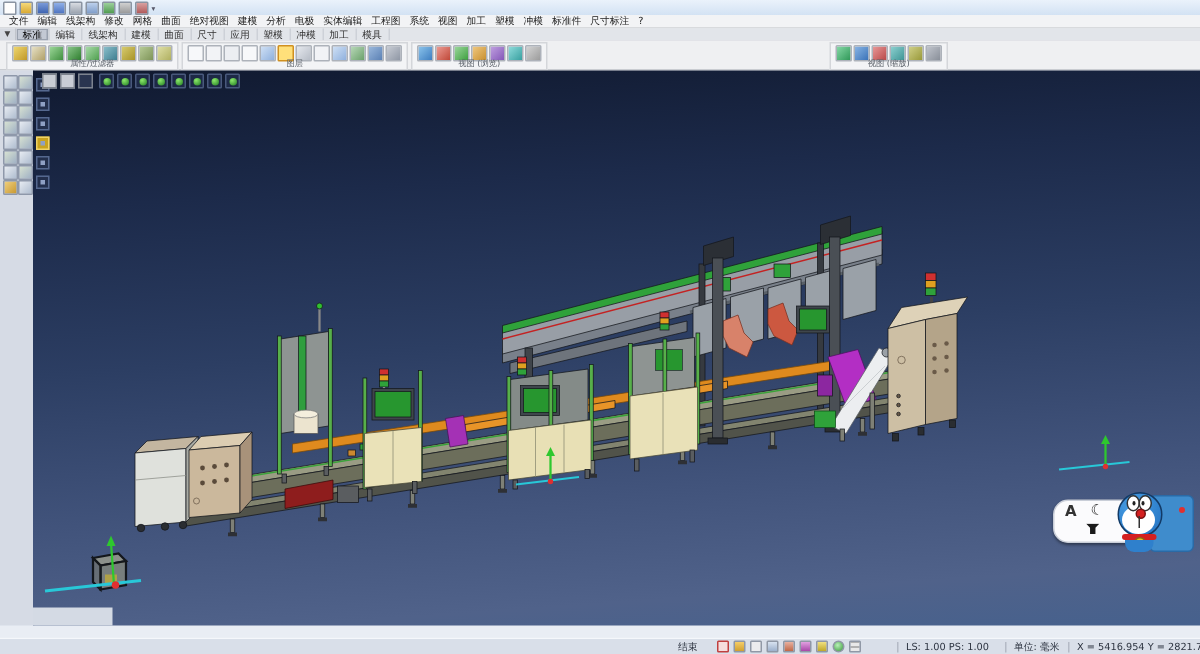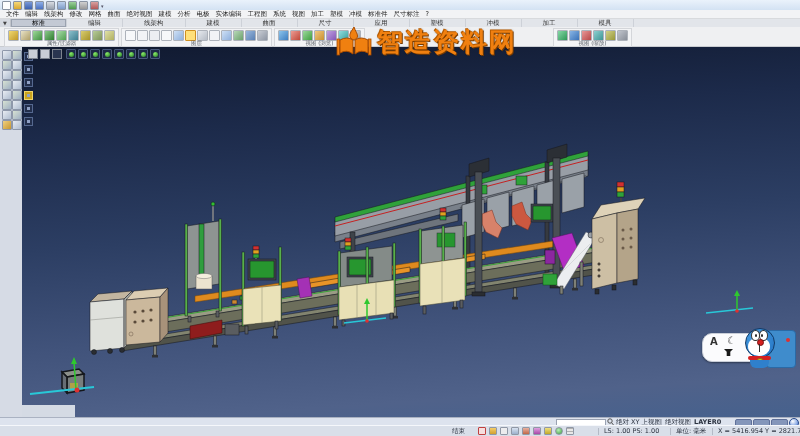--- a/index.html
+++ b/index.html
@@ -14,21 +14,21 @@
   .qic{width:7px;height:7px;border:1px solid #8a94a2;border-radius:1px;}
   .title-text{position:absolute;top:1px;left:437px;font-size:7px;color:#3a4350;white-space:nowrap;}
   
   .menubar{position:absolute;top:10px;left:0;width:800px;height:9px;background:#f2f3f5;
            border-bottom:1px solid #d8dadd;display:flex;align-items:center;padding-left:3px;box-sizing:border-box;}
   .mi{font-size:6.5px;color:#222;padding:0 3px;line-height:9px;white-space:nowrap;}
   
   .tabstrip{position:absolute;top:19px;left:0;width:800px;height:8px;background:#e2e5ea;
             border-bottom:1px solid #c6cad1;display:flex;align-items:stretch;}
   .tabdrop{width:10px;font-size:5px;color:#444;text-align:center;line-height:8px;border-right:1px solid #c0c4cb;background:#d6dae1;}
-  .tab{font-size:6.5px;color:#333;padding:0 21px;line-height:8px;border-right:1px solid #cdd1d8;white-space:nowrap;}
+  .tab{font-size:6.5px;color:#333;padding:0 4px;line-height:8px;border-right:1px solid #cdd1d8;white-space:nowrap;}
   .tab.active{background:#c3c9d4;color:#000;box-shadow:inset 0 0 0 1px #9aa2af;}
   
   .ribbon{position:absolute;top:27px;left:0;width:800px;height:20px;background:#eff0f2;
           border-bottom:1px solid #c9ccd1;display:flex;gap:2px;padding:1px 0 0 4px;box-sizing:border-box;}
   .rg{border:1px solid #d4d6da;background:#f3f4f6;display:flex;flex-direction:column;height:17px;}
   .rg-icons{display:flex;gap:1px;padding:1px 3px 0 3px;align-items:center;}
   .ic{width:11px;height:11px;border:1px solid #adb2ba;border-radius:1px;box-sizing:border-box;}
   .rg-label{font-size:5.5px;color:#5a6068;text-align:center;line-height:5px;padding-bottom:1px;white-space:nowrap;}
   
   .workspace{position:absolute;top:47px;left:0;width:800px;height:370px;}
@@ -473,47 +473,21 @@
           <div class="abs" style="left:14.5px;top:13px;width:5px;height:5px;border-radius:50%;background:#d42020;border:1px solid #7a1010;"></div>
           <div class="abs" style="left:16.5px;top:18px;width:1px;height:8px;background:#333;"></div>
           <div class="abs" style="left:6px;top:30px;width:23px;height:4px;background:#d42020;border-radius:2px;"></div>
           <div class="abs" style="left:14px;top:32px;width:6px;height:6px;border-radius:50%;background:#e8c030;border:1px solid #8a6a10;"></div>
           <div class="abs" style="left:8px;top:34px;width:19px;height:8px;background:#2f80cc;border-radius:0 0 6px 6px;"></div>
         </div>
       </div>
     </div>
   </div>
 
-  <div class="watermark">
-    <svg width="36" height="32" viewBox="0 0 36 32">
-      <path d="M18 1 C15 6 12.5 8.5 14.5 12 C16 14.5 21.5 14 21.5 10 C21.5 7.5 19.5 5.5 18 1 Z" fill="#f08010" stroke="#a84b00" stroke-width="1"></path>
-      <path d="M4 14 Q11 10 17 14 L17 28 Q11 23 4 27 Z" fill="#f08010" stroke="#a84b00" stroke-width="1"></path>
-      <path d="M32 14 Q25 10 19 14 L19 28 Q25 23 32 27 Z" fill="#f08010" stroke="#a84b00" stroke-width="1"></path>
-      <rect x="1" y="13" width="2.5" height="16" fill="#f08010" stroke="#a84b00" stroke-width="0.8"></rect>
-      <rect x="32.5" y="13" width="2.5" height="16" fill="#f08010" stroke="#a84b00" stroke-width="0.8"></rect>
-    </svg>
-    <span class="wm-text">智造资料网</span>
-  </div>
-
-  <div class="rowA">
-    <input class="abs" style="left: 556px; top: 1px; width: 48px; height: 5px; border: 1px solid rgb(154, 162, 178); background: rgb(255, 255, 255); font-size: 6px; padding: 0px;" value="">
-    <svg class="abs" style="left:607px;top:0;" width="7" height="8" viewBox="0 0 7 8">
-      <circle cx="3" cy="3" r="2.2" fill="none" stroke="#555" stroke-width="1"></circle>
-        <line x1="4.6" y1="4.6" x2="6.5" y2="7" stroke="#555" stroke-width="1"></line>
-    </svg>
-    <span class="st" style="left:616px;top:1px;">绝对 XY 上视图</span>
-    <div class="sep" style="left:661px;top:1px;height:6px;"></div>
-    <span class="st" style="left:665px;top:1px;">绝对视图</span>
-    <div class="sep" style="left:690px;top:1px;height:6px;"></div>
-    <span class="st" style="left:694px;top:1px;font-weight:bold;">LAYER0</span>
-    <div class="sbtn" style="left:735px;top:1px;"></div>
-    <div class="sbtn" style="left:753px;top:1px;"></div>
-    <div class="sbtn" style="left:771px;top:1px;"></div>
-    <div class="abs" style="left:789px;top:0;width:8px;height:8px;border-radius:50%;background:radial-gradient(circle at 35% 30%,#ffffff,#3a6fd0);border:1px solid #2a4a8a;"></div>
-  </div>
+
 
   <div class="rowB">
     <span class="st" style="left:452px;top:2px;">结束</span>
     <i class="sic" style="left:478px;top:1px;background:#f6dede;border-color:#c04040;"></i>
     <i class="sic" style="left:489px;top:1px;background:linear-gradient(#f5cd68,#d0a030);"></i>
     <i class="sic" style="left:500px;top:1px;background:#ececee;"></i>
     <i class="sic" style="left:511px;top:1px;background:linear-gradient(#d8e2f0,#9cb0cc);"></i>
     <i class="sic" style="left:522px;top:1px;background:linear-gradient(#e8b0a0,#c06848);"></i>
     <i class="sic" style="left:533px;top:1px;background:linear-gradient(#e0a0e0,#a848a8);"></i>
     <i class="sic" style="left:544px;top:1px;background:linear-gradient(#f0e080,#c0a828);"></i>

